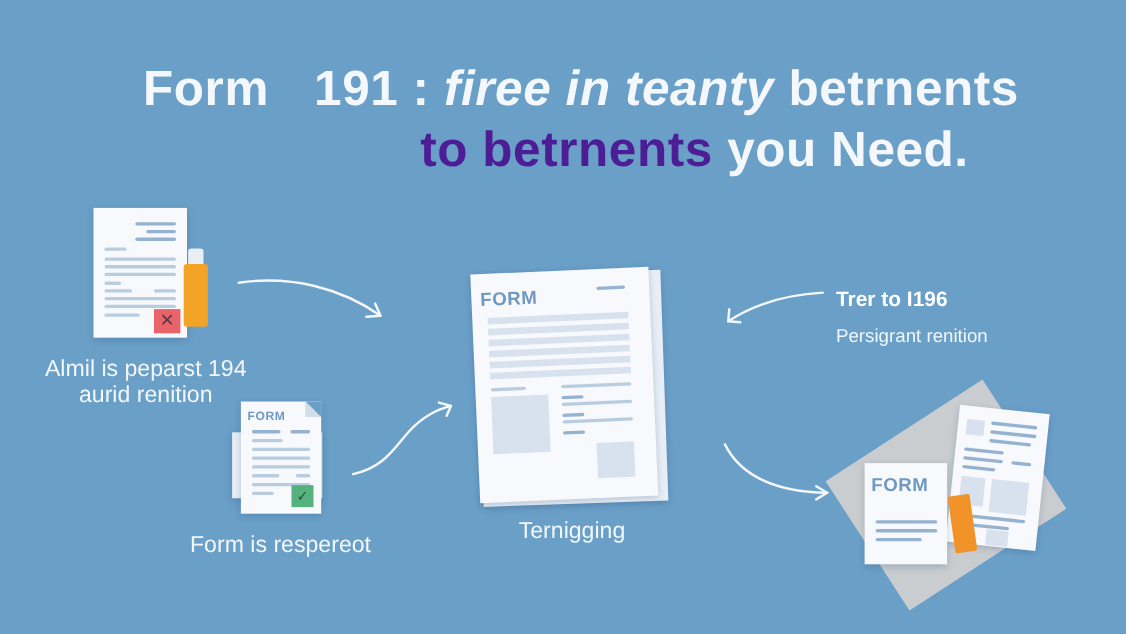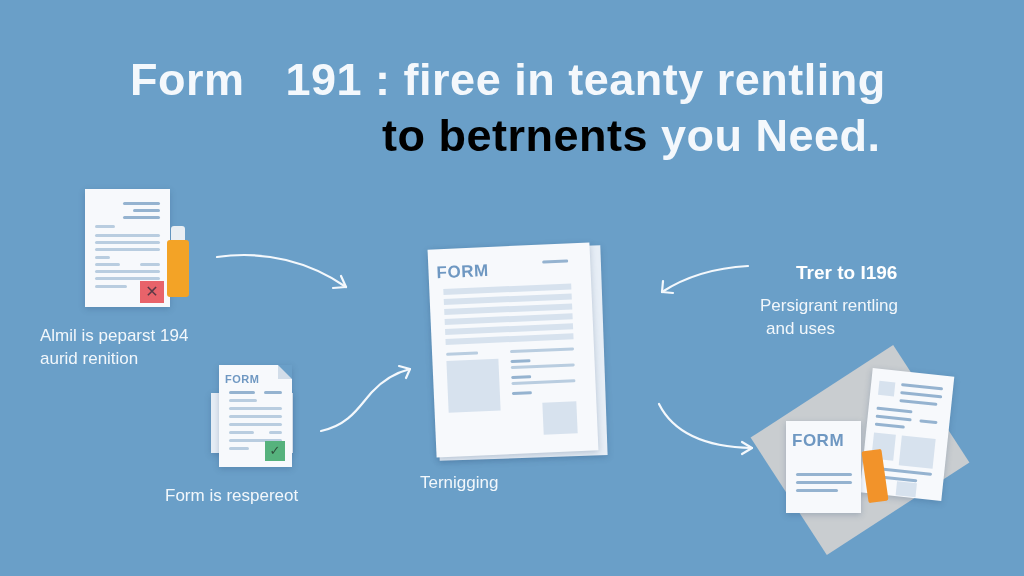--- a/index.html
+++ b/index.html
@@ -12,39 +12,39 @@
     }
     .abs { position: absolute; }
 
     
     .title-line1 {
       left: 130px; top: 54px;
       font-size: 45px; font-weight: bold; color: #f4f8fc;
       white-space: nowrap; letter-spacing: 0.5px;
     }
     .title-line1 .t-form { margin-right: 28px; }
-    .title-line1 .t-italic { font-weight: bold; }
+    .title-line1 .t-italic { font-style: italic; font-weight: bold; }
     .title-line2 {
       left: 382px; top: 110px;
       font-size: 45px; font-weight: bold; white-space: nowrap; letter-spacing: 0.5px;
     }
-    .title-line2 .t-faded { color: #000000; }
+    .title-line2 .t-faded { color: #4c1d95; }
     .title-line2 .t-bright { color: #f4f8fc; }
 
     
     .caption {
-      font-size: 17px; color: #f2f7fb; line-height: 23px; white-space: nowrap;
+      font-size: 21px; color: #f2f7fb; line-height: 23px; text-align: center; white-space: nowrap;
     }
     .caption-left-top { left: 40px; top: 324px; width: 185px; }
     .caption-left-bottom { left: 165px; top: 484px; width: 180px; }
     .caption-center { left: 420px; top: 471px; width: 200px; }
     .caption-right {
       left: 760px; top: 293px; font-size: 17px; line-height: 23px; color: #f2f7fb; white-space: nowrap;
     }
-    .caption-right .cr-title { font-size: 19px; font-weight: bold; margin-top: -32px; margin-bottom: 10px; display:block; color:#ffffff;margin-left:36px; }
+    .caption-right .cr-title { font-size: 19px; font-weight: bold; margin-top: -32px; margin-bottom: 10px; display:block; color:#ffffff; }
 
     
     .paper {
       position: absolute; background: #f7f9fc; box-shadow: 0 2px 6px rgba(40,70,110,0.25);
     }
     .line { position: absolute; height: 3px; background: #b9cde0; border-radius: 2px; }
     .line.dark { background: #95b3d0; }
     .block { position: absolute; background: #d7e2ee; }
     .form-label {
       position: absolute; font-weight: bold; color: #6f98c2; letter-spacing: 0.5px;
@@ -87,21 +87,21 @@
 
     svg.arrows { position:absolute; left:0; top:0; width:1024px; height:576px; pointer-events:none; }
   </style>
 </head>
 <body>
 
 <div class="abs title-line1">
   <span class="t-form">Form</span>
   <span>191 :</span>
   <span class="t-italic">firee in teanty</span>
-  <span>rentling</span>
+  <span>betrnents</span>
 </div>
 <div class="abs title-line2">
   <span class="t-faded">to betrnents</span>
   <span class="t-bright">you Need.</span>
 </div>
 
 <svg class="arrows" viewBox="0 0 1024 576">
   <g fill="none" stroke="#f4f8fc" stroke-width="2.2" stroke-linecap="round" stroke-linejoin="round">
 
     <path d="M217 257 C 265 250, 310 262, 346 287"></path>
@@ -182,22 +182,21 @@
   <div class="line" style="left:78px; top:136px; width:64px;"></div>
   <div class="line dark" style="left:78px; top:146px; width:20px;"></div>
   <div class="block" style="left:108px; top:158px; width:34px; height:32px;"></div>
 </div>
 <div class="abs caption caption-center">
   <div>Ternigging</div>
 </div>
 
 <div class="abs caption-right">
   <span class="cr-title">Trer to I196</span>
-  <div>Persigrant rentling</div>
-  <div style="padding-left:6px;">and uses</div>
+  <div>Persigrant renition</div>
 </div>
 
 <div class="abs r-tan"></div>
 <div class="paper r-back">
   <div class="block" style="left:8px; top:12px; width:16px; height:14px;"></div>
   <div class="line dark" style="left:30px; top:12px; width:42px;"></div>
   <div class="line dark" style="left:30px; top:20px; width:42px;"></div>
   <div class="line dark" style="left:30px; top:28px; width:38px;"></div>
   <div class="line dark" style="left:8px; top:38px; width:36px;"></div>
   <div class="line dark" style="left:8px; top:46px; width:36px;"></div>

